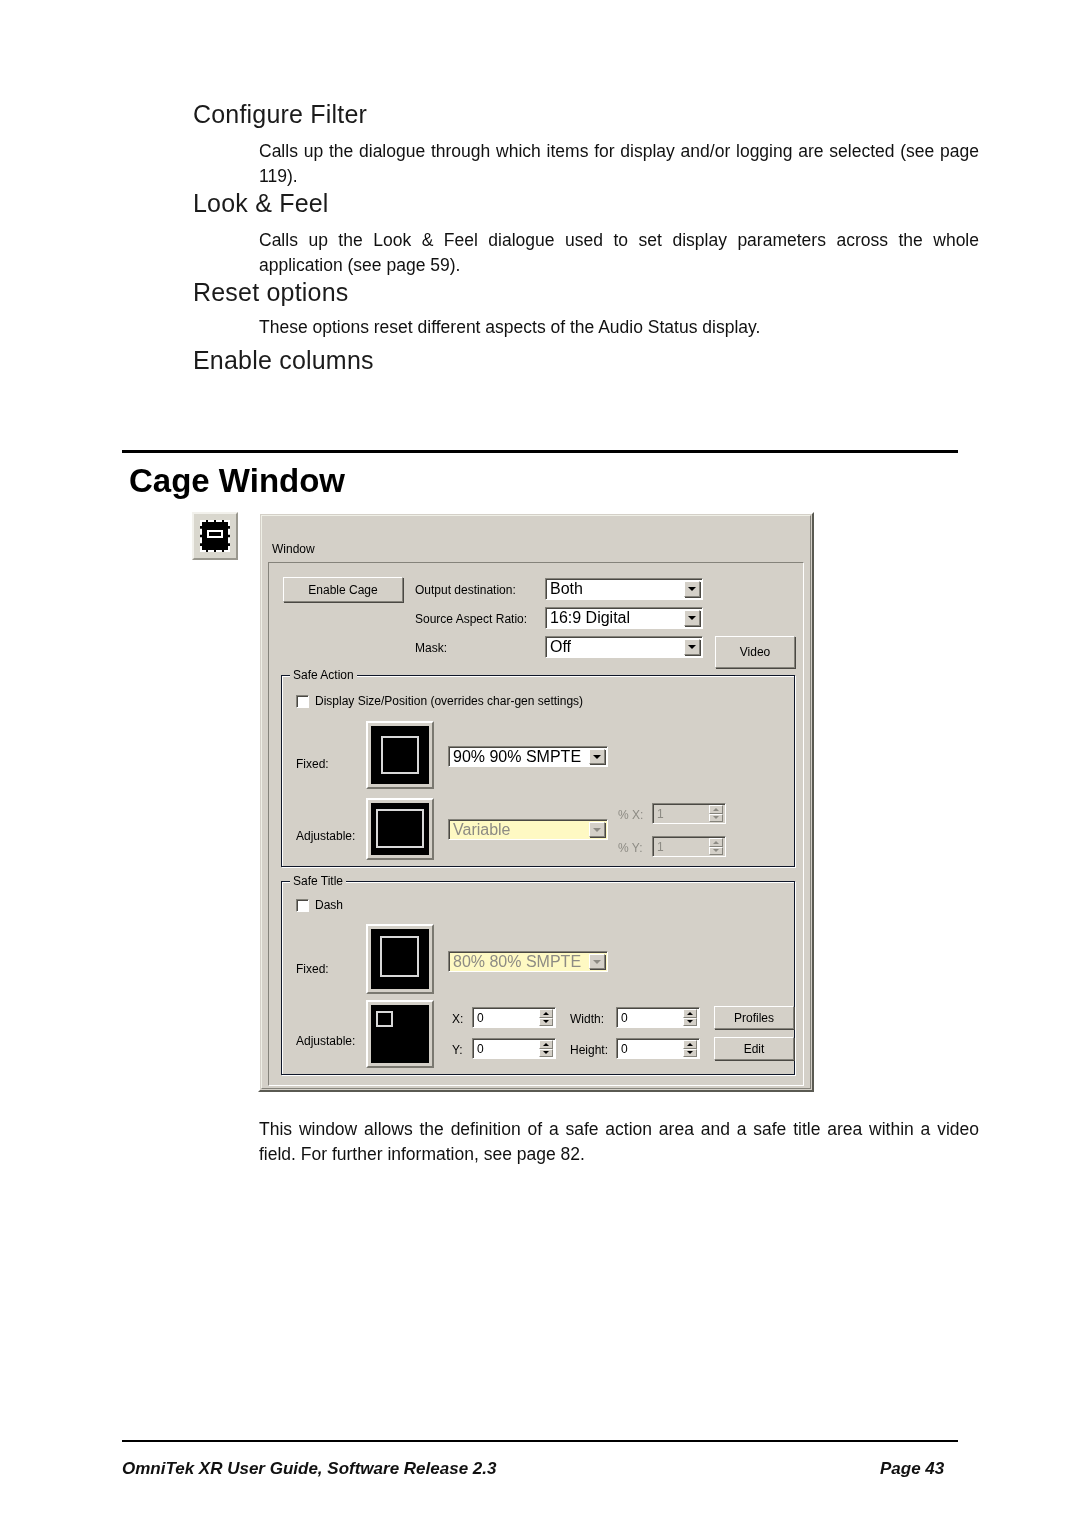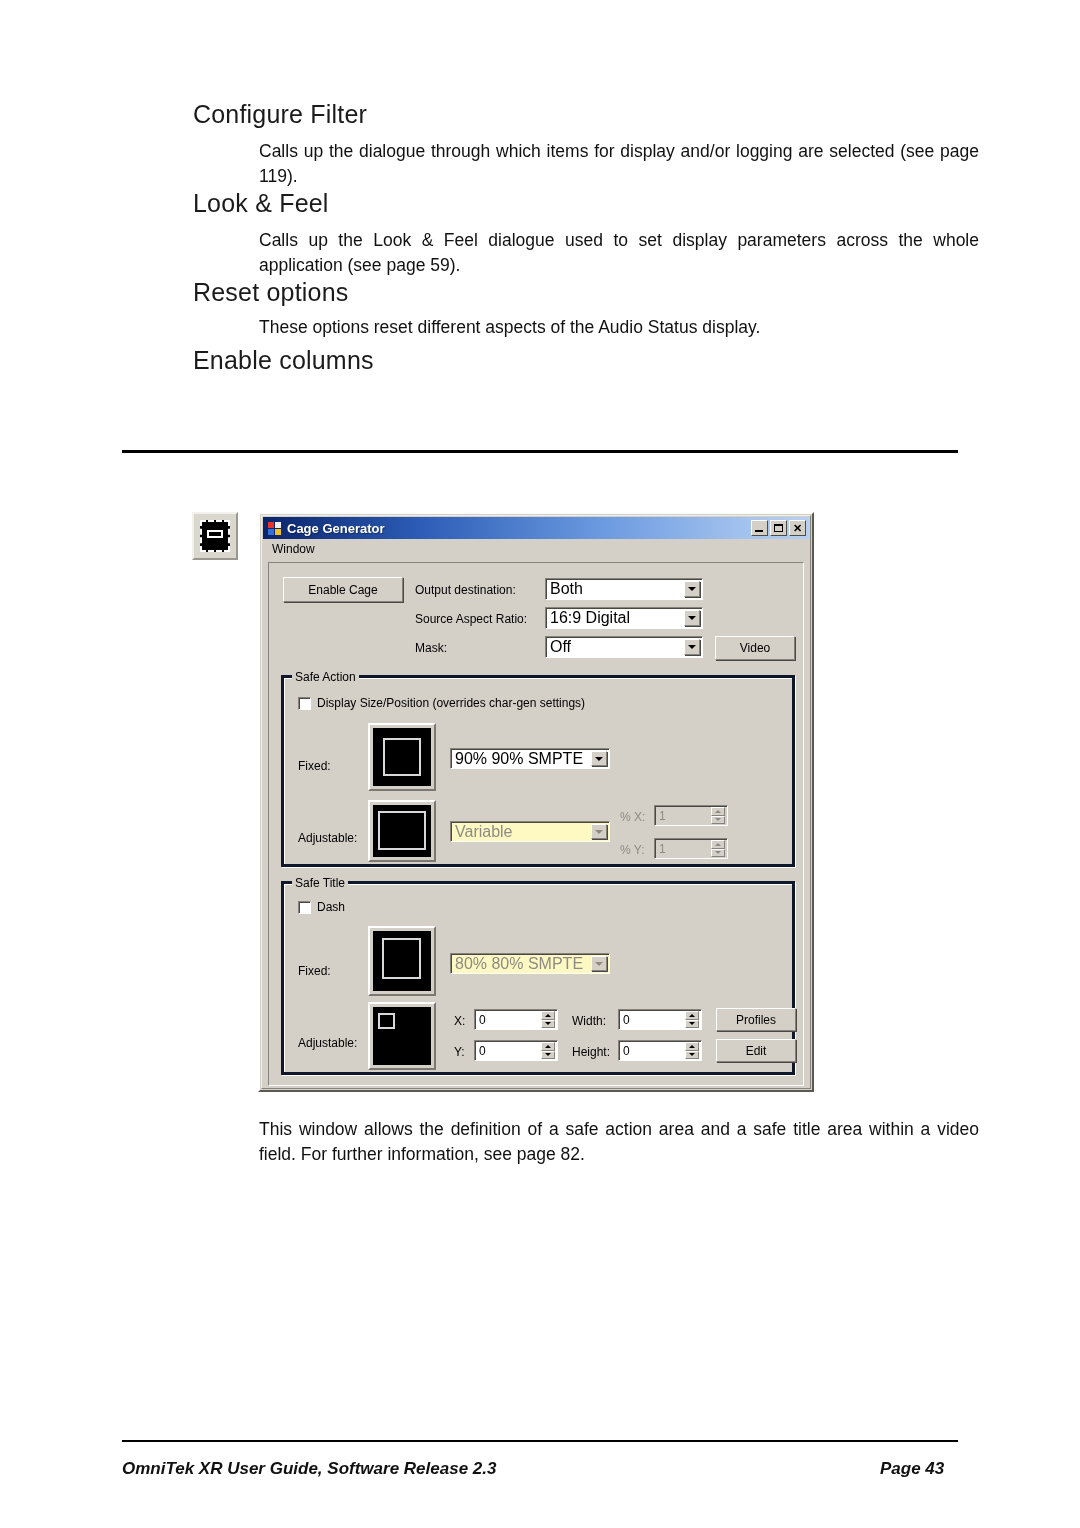--- a/index.html
+++ b/index.html
@@ -273,21 +273,21 @@
   .tri-down {
     width: 0; height: 0;
     border-left: 4px solid transparent;
     border-right: 4px solid transparent;
     border-top: 4px solid #000;
   }
   .combo.disabled .tri-down { border-top-color: #8d8b84; }
 
   .groupbox {
     position: absolute;
-    border: 3px solid #0f172a;
+    border: 1px solid #0f172a;
     box-shadow: 1px 1px 0 #ffffff, inset 1px 1px 0 #ffffff;
     box-sizing: border-box;
   }
   .groupbox > .gb-label {
     position: absolute;
     top: -8px; left: 8px;
     background: #d4d0c8;
     padding: 0 3px;
     font-size: 12px;
     color: #000;
@@ -403,50 +403,31 @@
 
   <div class="h2" style="left:193px; top:189px;">Look &amp; Feel</div>
   <div class="body-par" style="left:259px; top:228px; width:720px;">Calls up the Look &amp; Feel dialogue used to set display parameters across the whole application (see page 59).</div>
 
   <div class="h2" style="left:193px; top:278px;">Reset options</div>
   <div class="body-par" style="left:259px; top:315px; width:720px;">These options reset different aspects of the Audio Status display.</div>
 
   <div class="h2" style="left:193px; top:346px;">Enable columns</div>
 
   <div class="rule" style="left:122px; top:450px; width:836px;"></div>
+  <div class="h1" style="left:129px; top:462px;">Cage Window</div>
 
   <div class="cage-icon-box">
     <div class="cage-icon-inner">
       <div class="cage-icon-bar"></div>
     </div>
   </div>
 
   <div class="dialog">
     <div class="dialog-inner-bevel"></div>
 
-    <div class="titlebar">
-      <div class="title-app-icon">
-        <i class="q1"></i>
-          <i class="q2"></i>
-          <i class="q3"></i>
-          <i class="q4"></i>
-      </div>
-      <div class="title-text">Cage Generator</div>
-      <div class="title-buttons">
-        <div class="tbtn">
-          <span class="min-glyph"></span>
-        </div>
-        <div class="tbtn">
-          <span class="max-glyph"></span>
-        </div>
-        <div class="tbtn">
-          <span class="close-glyph">✕</span>
-        </div>
-      </div>
-    </div>
 
     <div class="menubar">
       <span>Window</span>
     </div>
 
     <div class="client">
 
       <div class="btn" style="left:14px; top:14px; width:120px; height:25px;">
         <span>Enable Cage</span>
       </div>
@@ -468,21 +449,21 @@
       </div>
 
       <div class="lbl" style="left:146px; top:78px;">Mask:</div>
       <div class="combo" style="left:276px; top:73px; width:158px; height:22px;">
         <span class="cval">Off</span>
         <span class="arrow">
           <span class="tri-down"></span>
         </span>
       </div>
 
-      <div class="btn" style="left:446px; top:73px; width:80px; height:24px;">
+      <div class="btn" style="left:446px; top:73px; width:80px; height:32px;">
         <span>Video</span>
       </div>
 
       <div class="groupbox" style="left:12px; top:112px; width:514px; height:192px;">
         <span class="gb-label">Safe Action</span>
 
         <div class="checkbox-wrap" style="left:14px; top:18px;">
           <span class="cbx"></span>
           <span class="lbl" style="position:static;">Display Size/Position (overrides char-gen settings)</span>
         </div>

